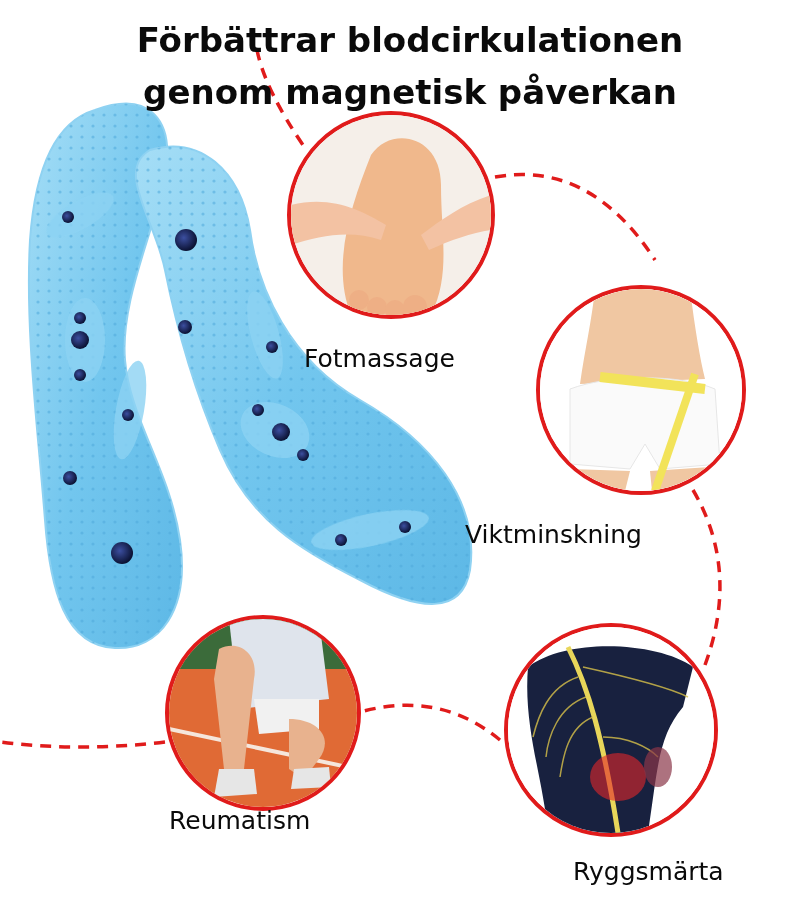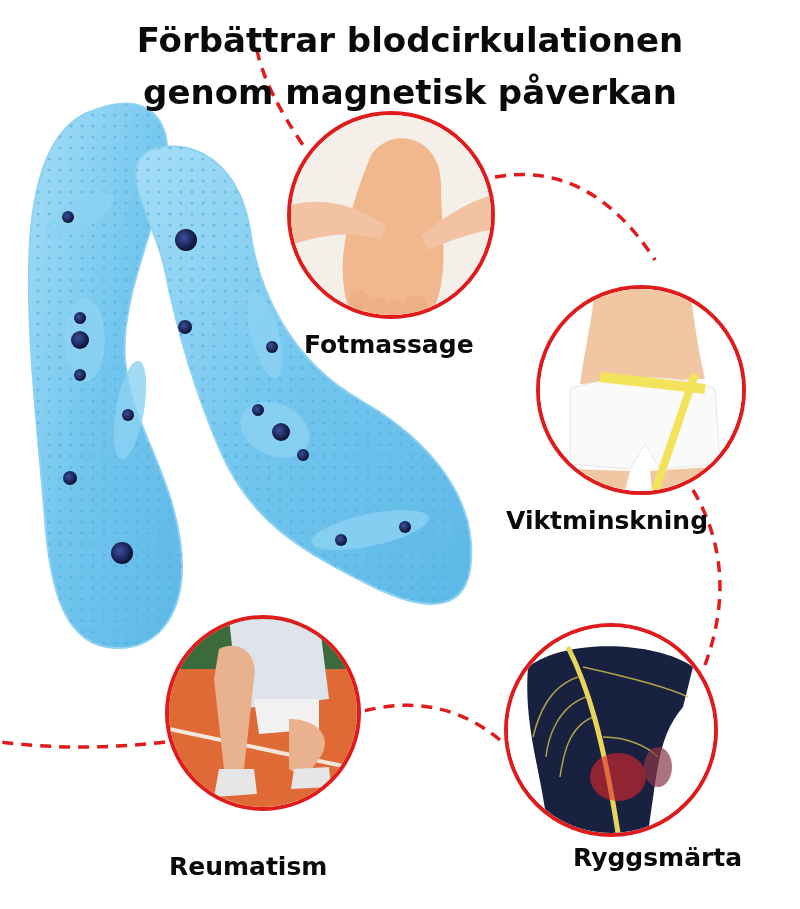--- a/index.html
+++ b/index.html
@@ -1,21 +1,21 @@
 <!DOCTYPE html>
 <html><head>
   <meta charset="utf-8">
   <style>
     html, body { margin: 0; padding: 0; background: #ffffff; }
     body { width: 800px; height: 909px; position: relative; overflow: hidden; font-family: "DejaVu Sans", "Liberation Sans", sans-serif; }
     .headline { position: absolute; left: 0; width: 820px; top: 14px; text-align: center; font-weight: bold; font-size: 34px; line-height: 52px; color: #0a0a0a; letter-spacing: 0px; z-index: 5; }
     .headline span { display: block; }
     svg.layer { position: absolute; left: 0; top: 0; }
     .circle { position: absolute; border-radius: 50%; border: 4px solid #e01b1b; overflow: hidden; box-sizing: border-box; background: #fff; z-index: 3; }
-    .label { position: absolute; font-weight: bold; font-size: 25px; color: #0a0a0a; white-space: nowrap; z-index: 4; }
+    .label { position: absolute; font-weight: normal; font-size: 25px; color: #0a0a0a; white-space: nowrap; z-index: 4; margin-top: 14px; }
   </style>
 </head>
 <body>
 
 <div class="headline">
   <span>Förbättrar blodcirkulationen</span>
   <span>genom magnetisk påverkan</span>
 </div>
 
 <svg class="layer" width="800" height="909" style="z-index:2;">
@@ -98,36 +98,36 @@
   <svg width="202" height="202" viewBox="0 0 202 202">
     <rect width="202" height="202" fill="#ffffff"></rect>
     <path d="M55 0 L150 0 C155 40 160 70 165 90 L40 95 C45 60 52 30 55 0 Z" fill="#f0c7a2"></path>
     <path d="M30 100 C70 85 140 85 175 100 L180 175 L120 180 L105 155 L90 180 L30 175 Z" fill="#fafafa" stroke="#e6e6e6"></path>
     <path d="M30 180 L90 182 L85 202 L35 202 Z" fill="#f0c7a2"></path>
     <path d="M110 182 L170 178 L168 202 L112 202 Z" fill="#f0c7a2"></path>
     <path d="M60 88 L165 100" stroke="#f2e35a" stroke-width="10"></path>
     <path d="M155 85 L115 202" stroke="#f2e35a" stroke-width="8"></path>
   </svg>
 </div>
-<div class="label" style="left:506px; top:506px;">Viktminskning</div>
+<div class="label" style="left:465px; top:506px;">Viktminskning</div>
 
 <div class="circle" style="left:165px; top:615px; width:196px; height:196px;">
   <svg width="188" height="188" viewBox="0 0 188 188">
     <rect width="188" height="188" fill="#e06a35"></rect>
     <rect width="188" height="50" fill="#3b6b3a"></rect>
     <path d="M0 110 L188 150" stroke="#f5e6dc" stroke-width="4"></path>
     <path d="M60 0 L150 0 L160 80 L70 90 Z" fill="#dfe4ec"></path>
     <path d="M50 30 C70 20 90 35 85 60 L75 150 L55 150 L45 60 Z" fill="#e8b28e"></path>
     <path d="M85 80 L150 80 L150 110 L90 115 Z" fill="#f1f1f1"></path>
     <path d="M120 100 C150 100 165 120 150 140 L135 160 L120 150 Z" fill="#e8b28e"></path>
     <path d="M50 150 L85 150 L88 175 L45 178 Z" fill="#e6e6e6"></path>
     <path d="M125 150 L160 148 L162 168 L122 170 Z" fill="#e6e6e6"></path>
   </svg>
 </div>
-<div class="label" style="left:169px; top:852px;text-align:right;">Reumatism</div>
+<div class="label" style="left:169px; top:792px;text-align:right;">Reumatism</div>
 
 <div class="circle" style="left:504px; top:623px; width:214px; height:214px;">
   <svg width="206" height="206" viewBox="0 0 206 206">
     <rect width="206" height="206" fill="#ffffff"></rect>
     <path d="M20 40 C60 10 150 15 185 40 L175 80 C150 110 150 140 140 206 L40 206 C35 150 15 100 20 40 Z" fill="#18213f"></path>
     <path d="M60 20 C80 60 95 110 110 206" stroke="#e8d65a" stroke-width="5" fill="none"></path>
     <g stroke="#d9c24a" stroke-width="1.5" fill="none" opacity="0.8">
       <path d="M70 50 C40 60 30 90 25 110"></path>
         <path d="M78 70 C50 80 40 110 38 130"></path>
       <path d="M85 90 C60 100 55 130 52 150"></path>

